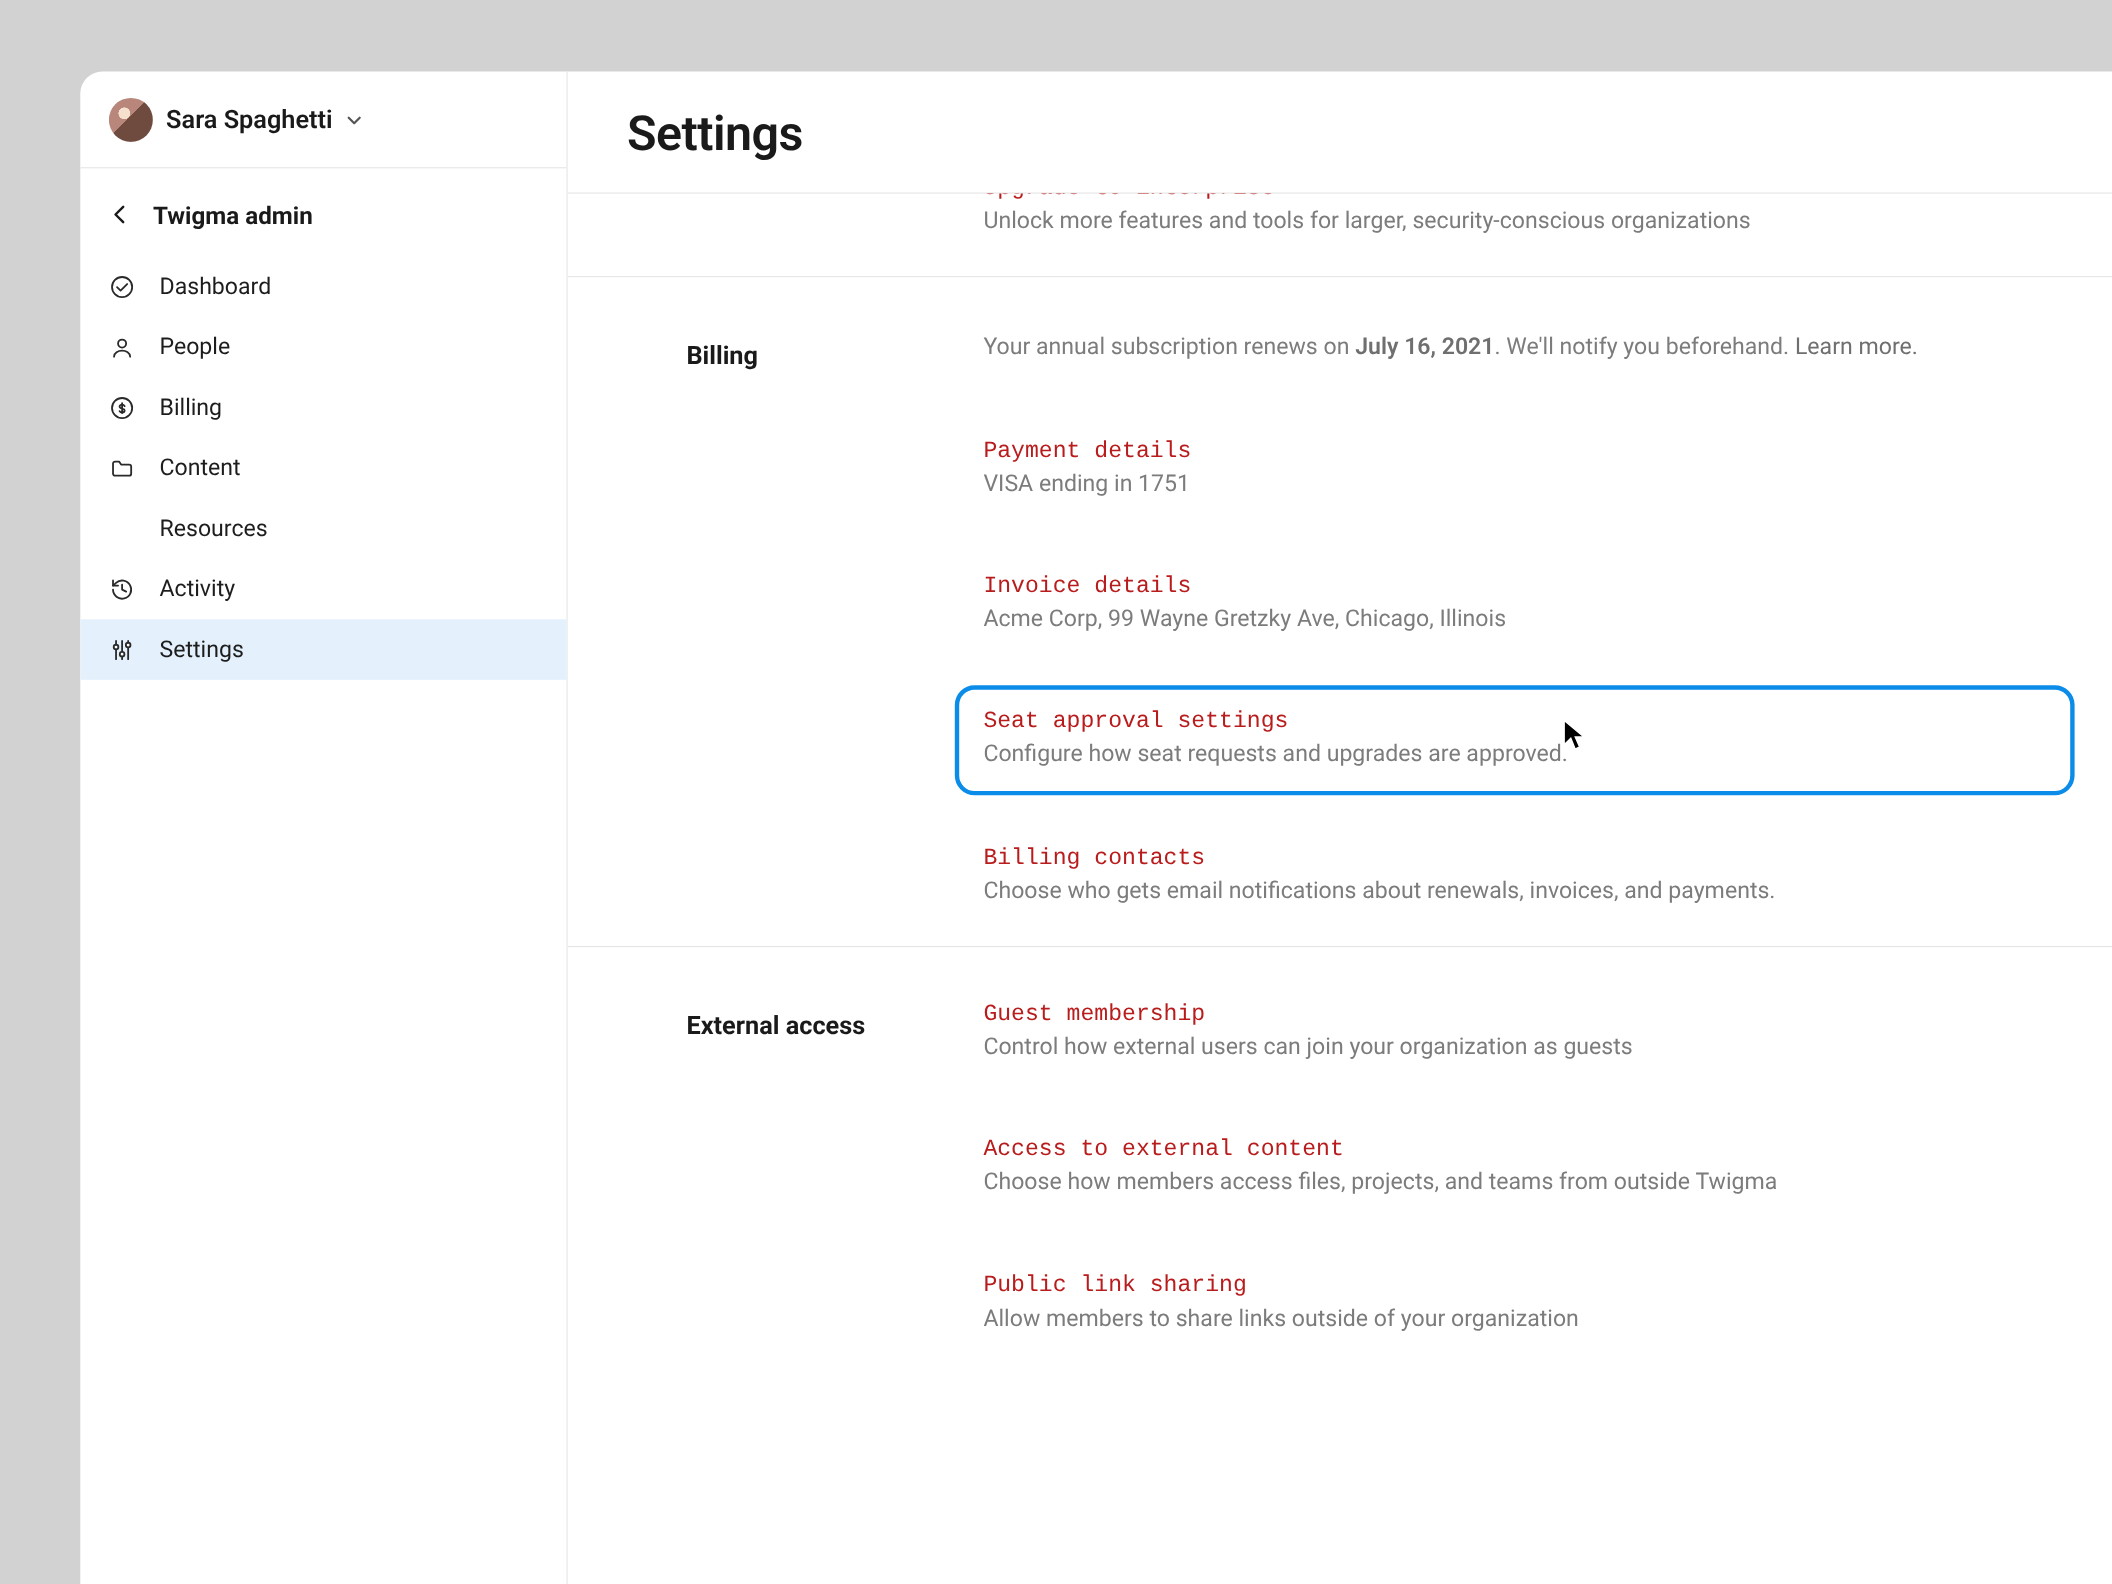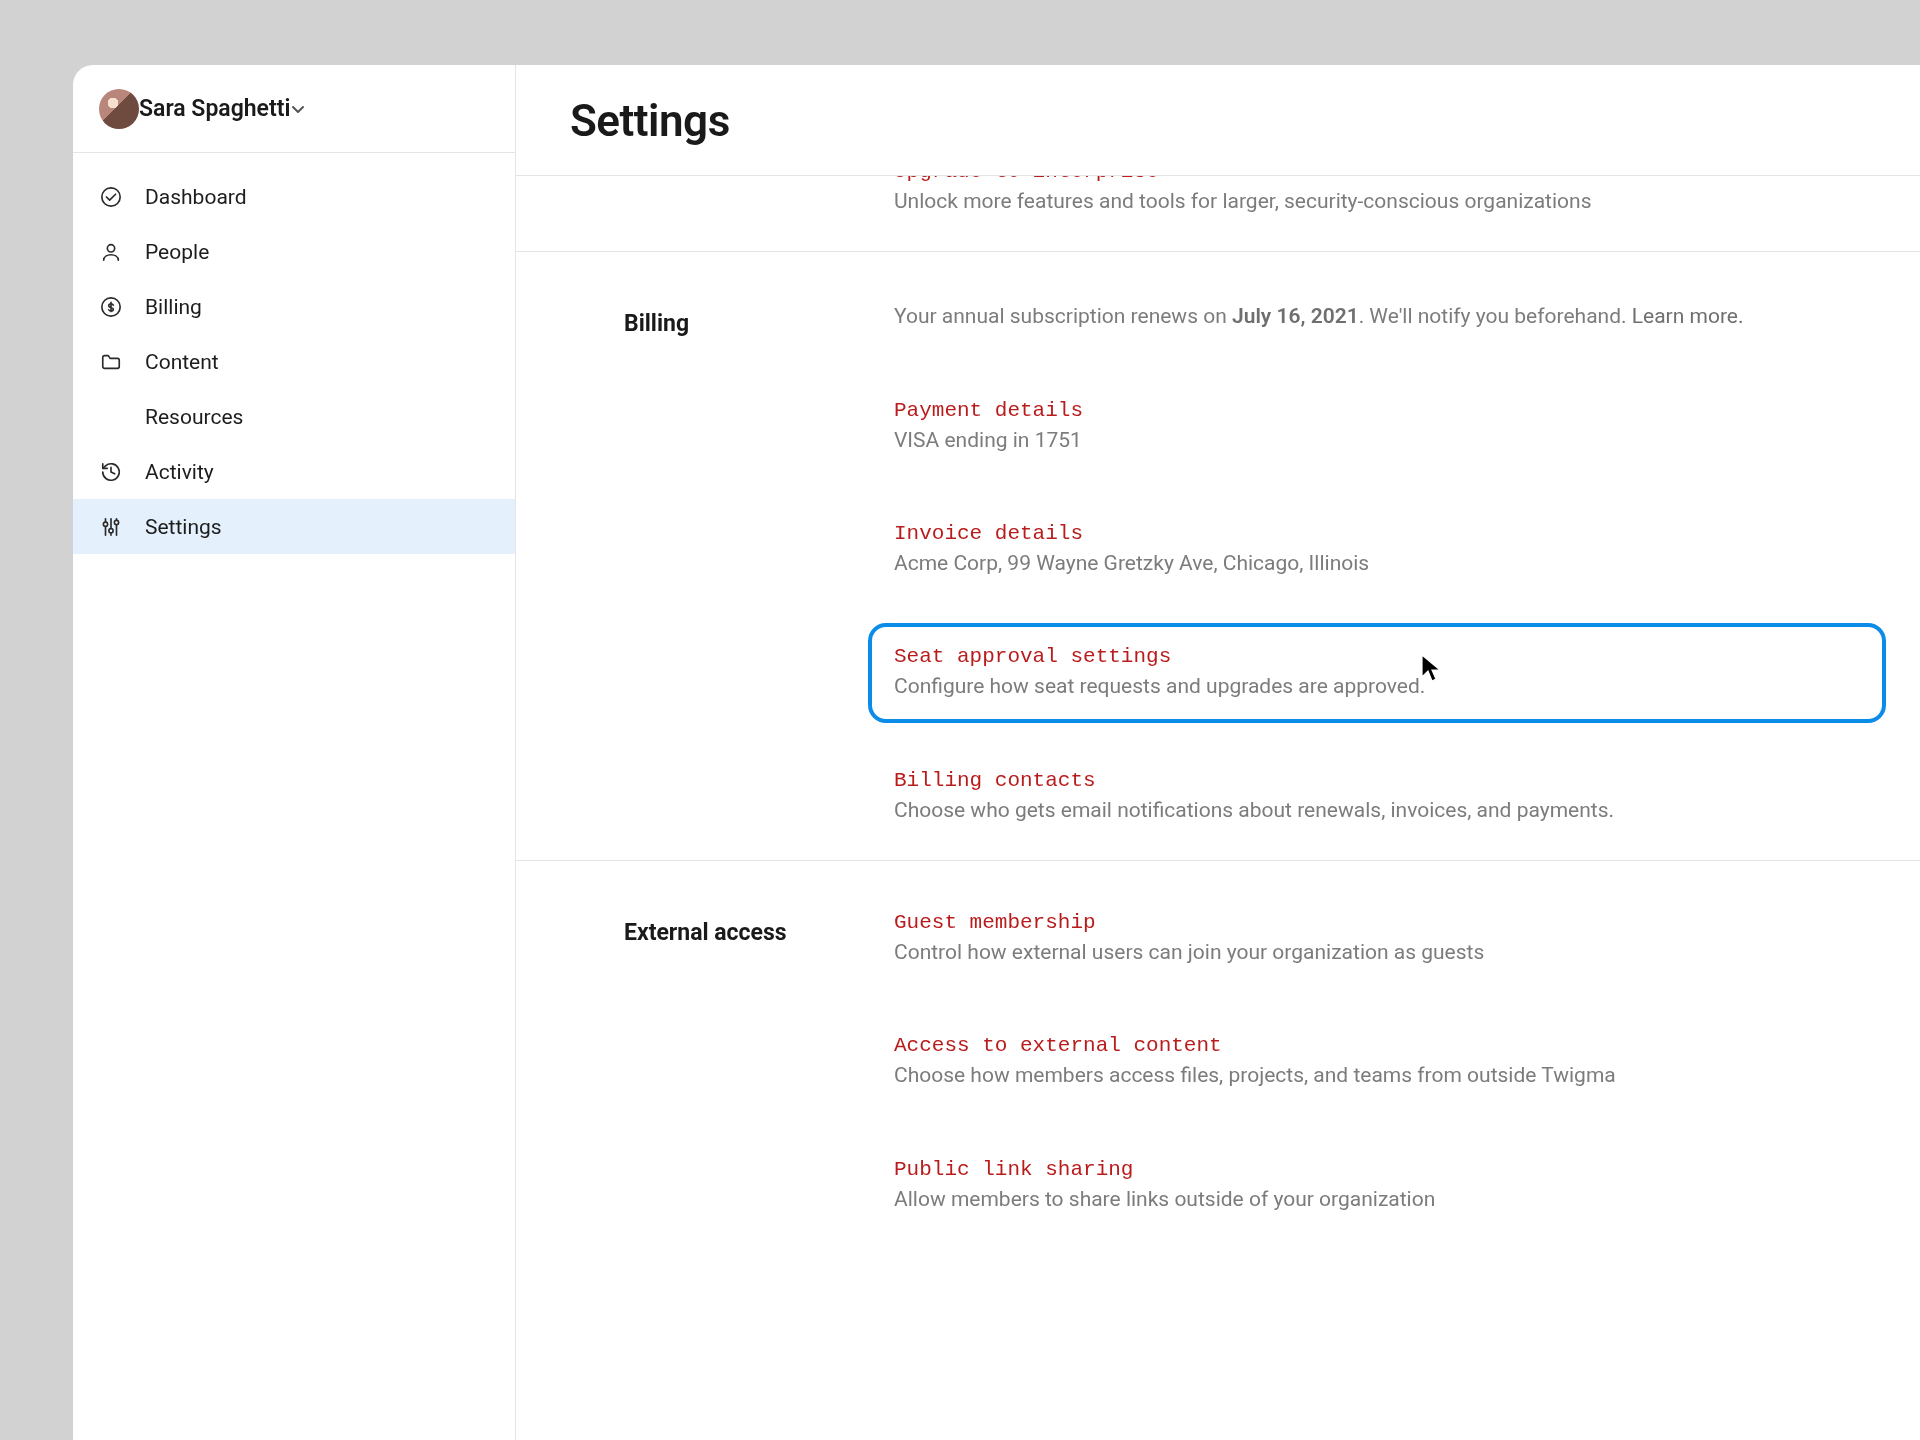--- a/index.html
+++ b/index.html
@@ -39,21 +39,21 @@
     display: flex;
     flex-direction: column;
   }
 
   .user-block {
     height: 88px;
     border-bottom: 1px solid #e5e5e5;
     display: flex;
     align-items: center;
     padding: 0 26px;
-    gap: 0;
+    gap: 12px;
     cursor: pointer;
   }
   .avatar {
     width: 40px; height: 40px; border-radius: 50%;
     background:
       radial-gradient(circle at 35% 35%, #f5e0cd 0 14%, transparent 15%),
       linear-gradient(135deg,#b8867a 0 45%,#6e4a3f 45% 100%);
     flex: 0 0 auto;
   }
   .user-name {
@@ -203,20 +203,28 @@
         <div class="avatar"></div>
         <span class="user-name">Sara Spaghetti</span>
         <span class="user-chevron">
           <svg width="16" height="16" viewBox="0 0 16 16" fill="none" stroke="#555" stroke-width="2" stroke-linecap="round" stroke-linejoin="round">
               <polyline points="3 6 8 11 13 6"></polyline>
             </svg>
         </span>
       </div>
 
       <div class="sidebar-body">
+        <div class="back-row">
+          <span>
+            <svg width="20" height="20" viewBox="0 0 20 20" fill="none" stroke="#1a1a1a" stroke-width="2.2" stroke-linecap="round" stroke-linejoin="round">
+                <polyline points="13 3 6 10 13 17"></polyline>
+              </svg>
+          </span>
+          <span class="label">Twigma admin</span>
+        </div>
 
         <div class="nav-item">
           <span class="nav-icon">
             <svg width="22" height="22" viewBox="0 0 24 24" fill="none" stroke="currentColor" stroke-width="1.8">
                 <circle cx="12" cy="12" r="10"></circle>
                 <polyline points="7 12 10.5 15.5 17 9" stroke-linecap="round" stroke-linejoin="round"></polyline>
               </svg>
           </span>
           <span>Dashboard</span>
         </div>

